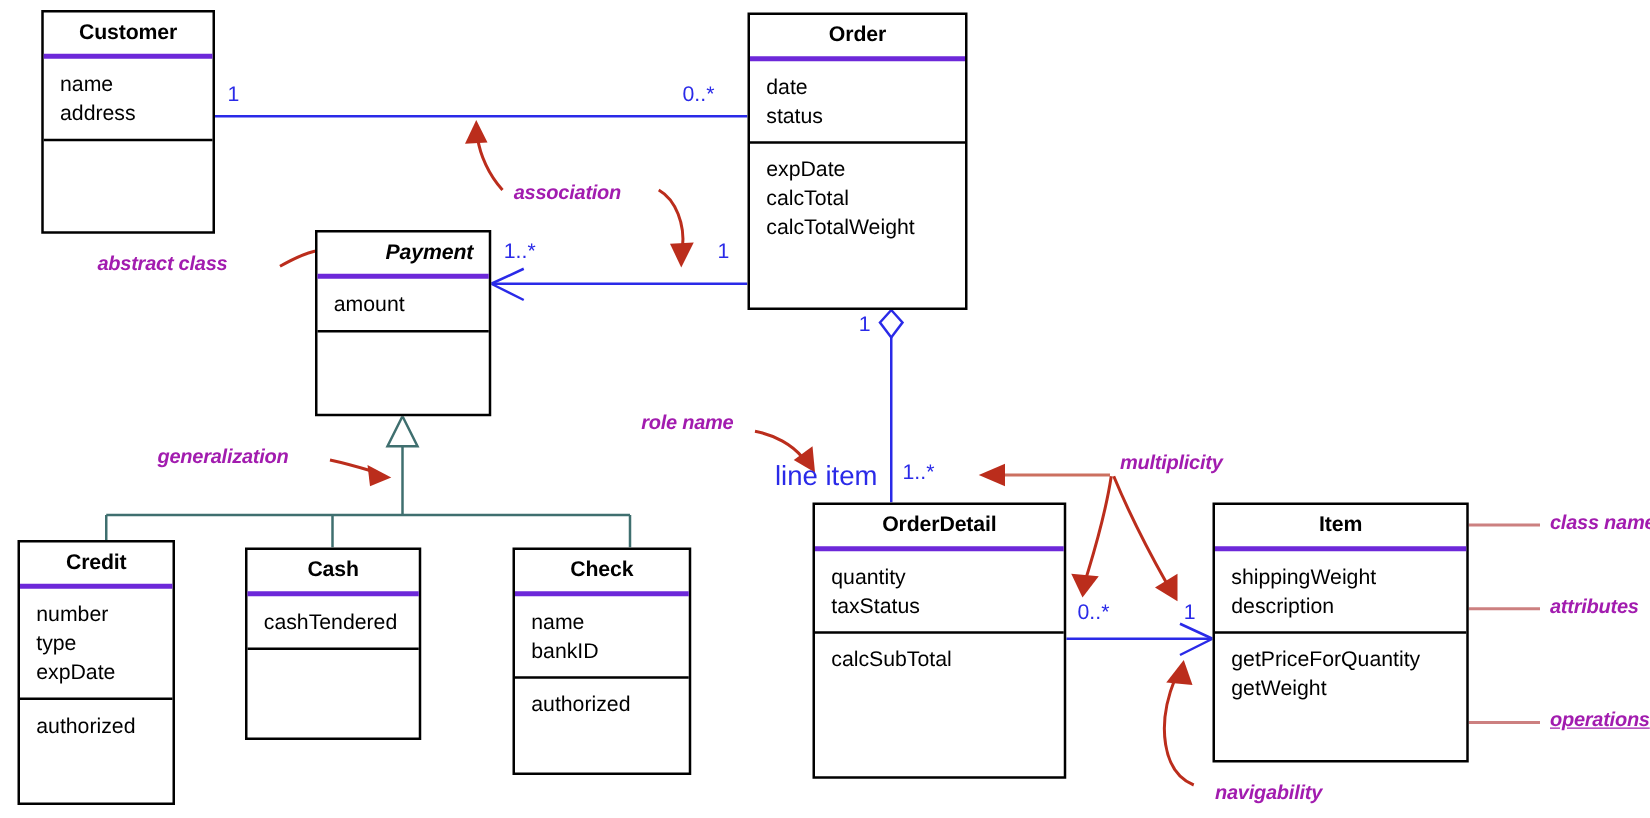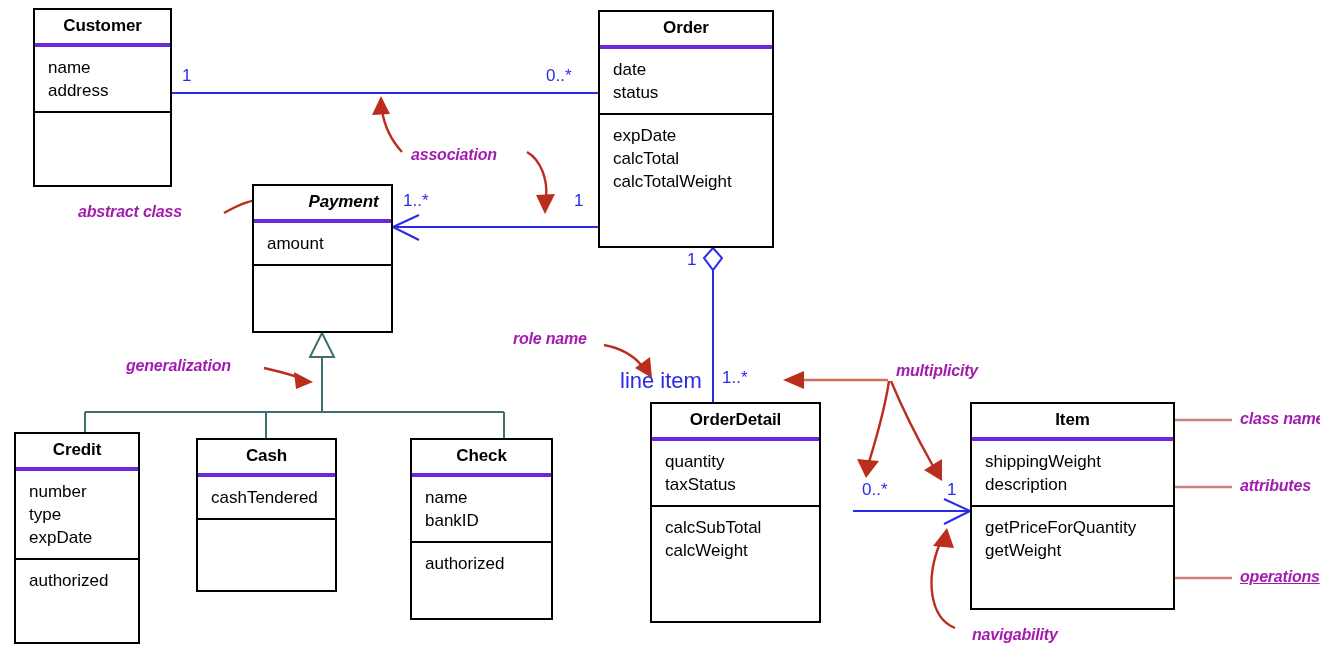--- a/index.html
+++ b/index.html
@@ -225,29 +225,28 @@
     <div class="cls-name">Check</div>
     <div class="cls-compartment">
       <span class="feature">name</span>
       <span class="feature">bankID</span>
     </div>
     <div class="cls-compartment bordered grow">
       <span class="feature">authorized</span>
     </div>
   </div>
 
-  <div class="uml-class" style="left:650px; top:402px; width:171px; height:221px;">
+  <div class="uml-class" style="left:650px; top:402px; width:203px; height:221px;">
     <div class="cls-name">OrderDetail</div>
     <div class="cls-compartment">
       <span class="feature">quantity</span>
       <span class="feature">taxStatus</span>
     </div>
     <div class="cls-compartment bordered grow">
       <span class="feature">calcSubTotal</span>
-      <span class="feature">calcWeight</span>
     </div>
   </div>
 
   <div class="uml-class" style="left:970px; top:402px; width:205px; height:208px;">
     <div class="cls-name">Item</div>
     <div class="cls-compartment">
       <span class="feature">shippingWeight</span>
       <span class="feature">description</span>
     </div>
     <div class="cls-compartment bordered grow">

